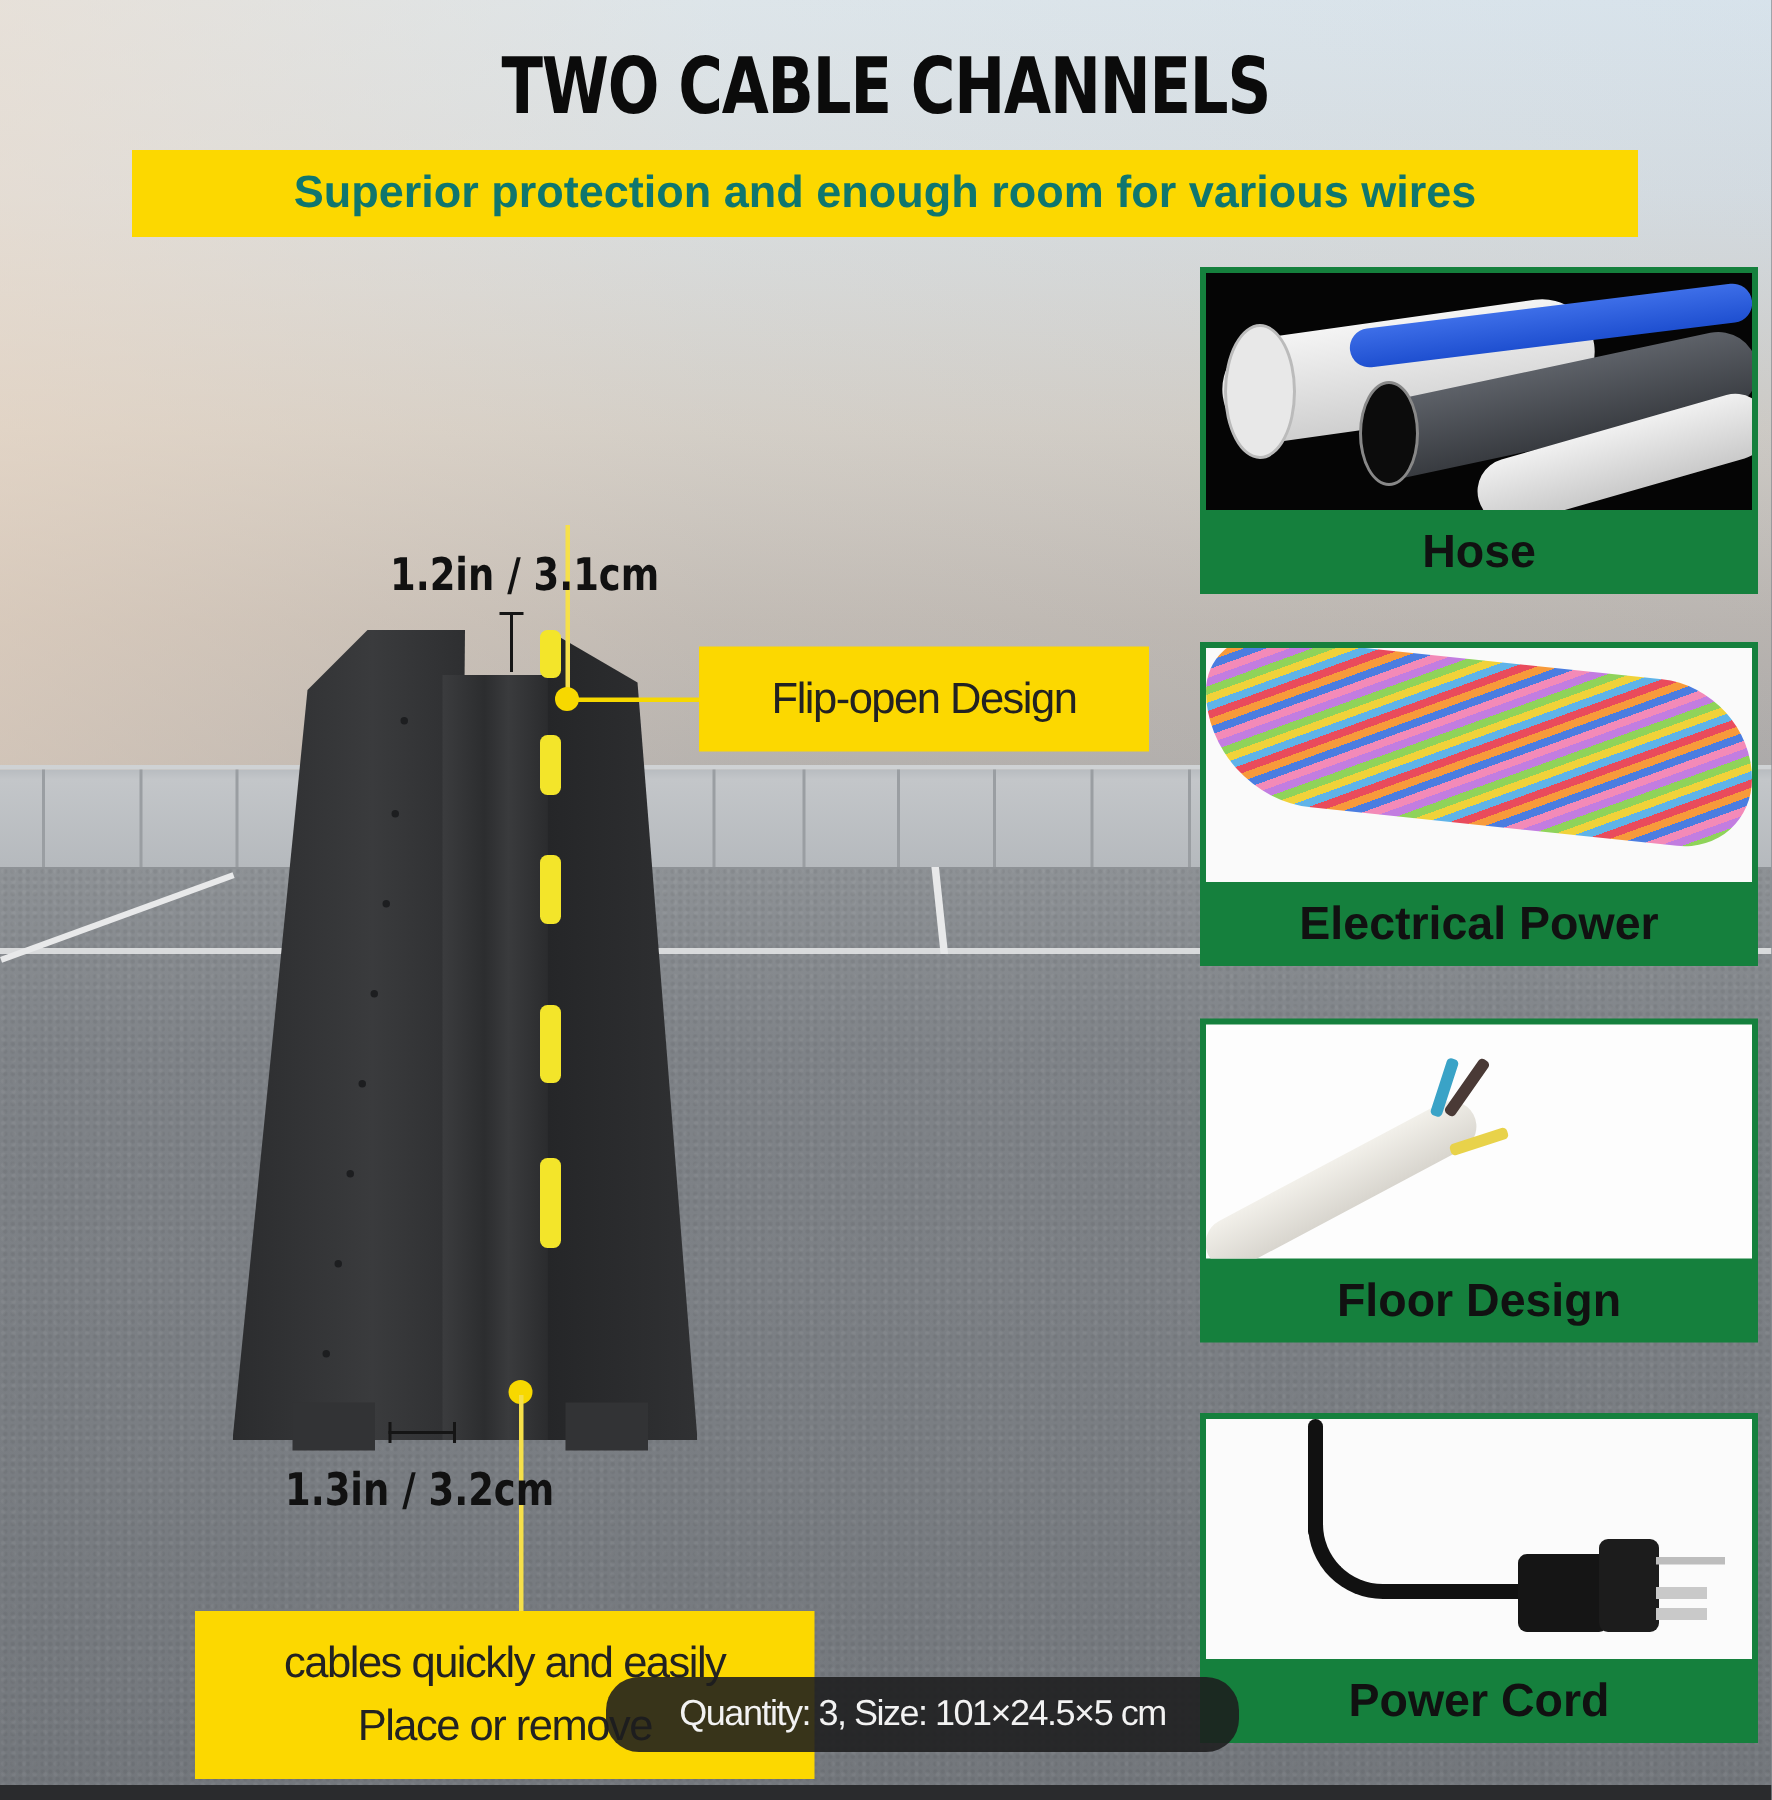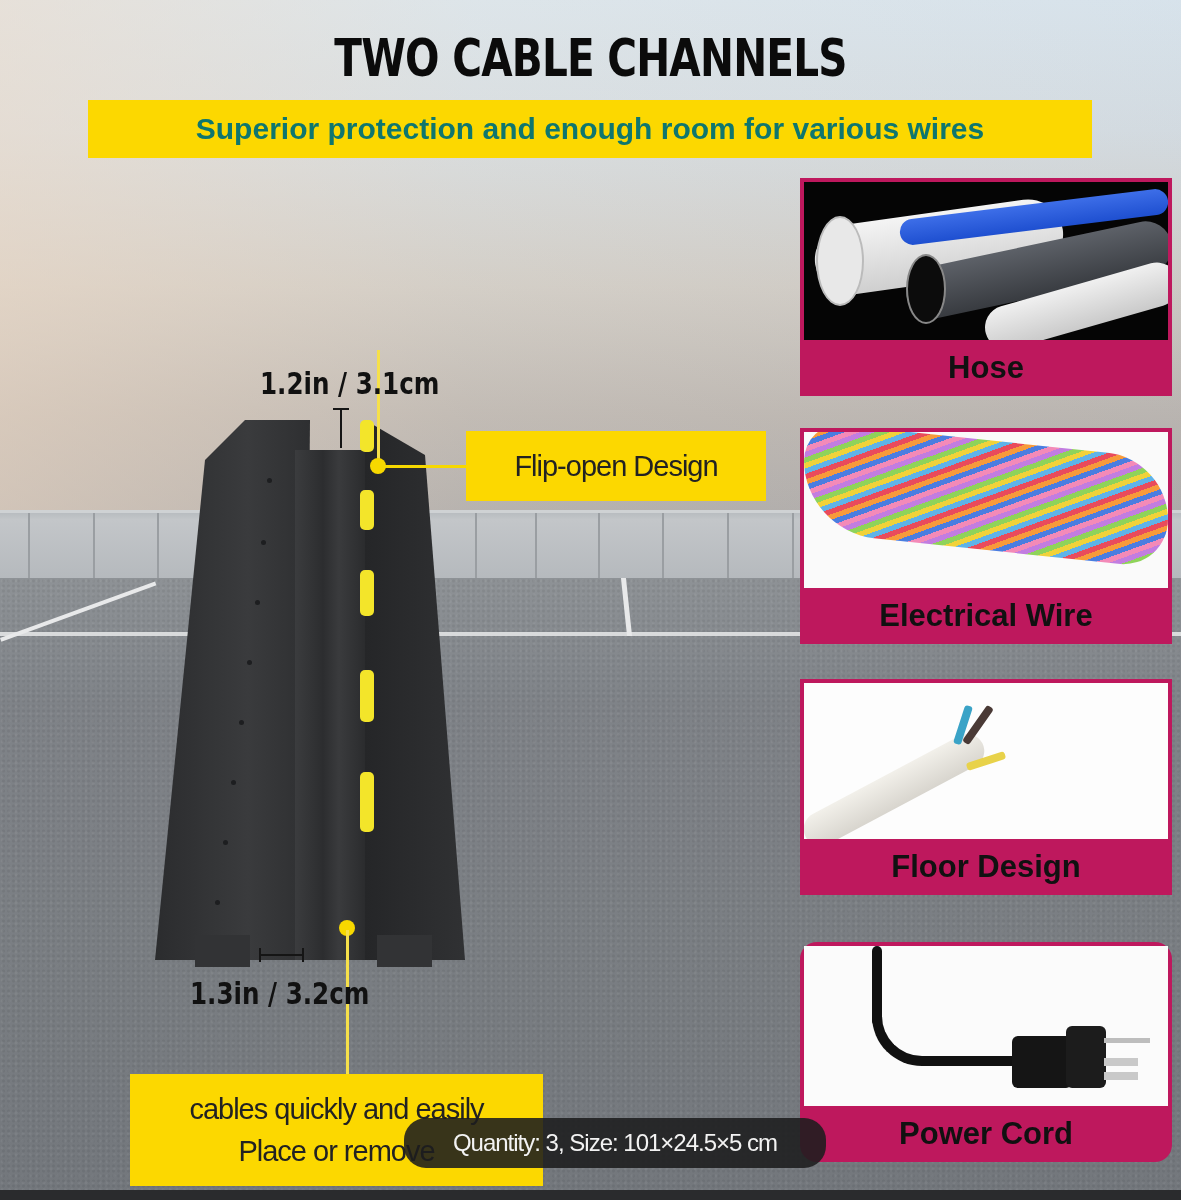--- a/index.html
+++ b/index.html
@@ -71,21 +71,21 @@
       position: absolute; font-family: "DejaVu Sans", sans-serif; font-weight: bold;
       font-size: 30px; color: #111; transform: scaleX(0.82); transform-origin: 0 50%;
       white-space: nowrap;
     }
     .callout {
       position: absolute; background: #fcd800; display: flex; align-items: center;
       justify-content: center; text-align: right; color: #222; font-size: 29px;
       letter-spacing: -1px; line-height: 1.45;
     }
 
-    .card { position: absolute; left: 800px; width: 372px; background: #be185d; padding: 4px 4px 0 4px; }
+    .card { position: absolute; left: 800px; width: 372px; background: #15803d; padding: 4px 4px 0 4px; }
     .card-img { width: 100%; position: relative; overflow: hidden; }
     .card-label { height: 56px; display: flex; align-items: center; justify-content: center; font-weight: bold; font-size: 31px; color: #111; }
 
     .tooltip {
       position: absolute; left: 404px; top: 1118px; width: 422px; height: 50px;
       background: rgba(28,28,30,0.88); border-radius: 22px; display: flex; align-items: center;
       justify-content: center; color: #f2f2f2; font-size: 24px; letter-spacing: -1px;
     }
   </style>
 </head>
@@ -172,34 +172,34 @@
     <div style="position:absolute;left:102px;top:72px;width:40px;height:70px;background:#0c0c0c;border-radius:50%;border:2px solid #888;"></div>
     <div style="position:absolute;left:178px;top:102px;width:200px;height:44px;background:linear-gradient(180deg,#f0f0f0,#cacaca);border-radius:22px;transform:rotate(-16deg);"></div>
   </div>
   <div class="card-label">Hose</div>
 </div>
 
 <div class="card" style="top:428px;">
   <div class="card-img" style="height:156px;background:#fafafa;">
     <div style="position:absolute;left:0;top:8px;width:364px;height:110px;background:repeating-linear-gradient(-25deg,#e94b5c 0 5px,#5fb3e8 5px 10px,#f0d23a 10px 15px,#8fd35a 15px 20px,#c27de0 20px 25px,#f38ab8 25px 30px,#4b7de0 30px 35px,#f79a3b 35px 40px);border-radius:40px 60px 50px 70px;transform:skewY(6deg);"></div>
   </div>
-  <div class="card-label">Electrical Wire</div>
+  <div class="card-label">Electrical Power</div>
 </div>
 
 <div class="card" style="top:679px;">
   <div class="card-img" style="height:156px;background:#fdfdfd;">
     <div style="position:absolute;left:-10px;top:90px;width:200px;height:34px;background:linear-gradient(180deg,#f2f0ea,#d8d5ce);border-radius:17px;transform:rotate(-28deg);"></div>
     <div style="position:absolute;left:155px;top:22px;width:8px;height:40px;background:#3aa3c7;transform:rotate(18deg);border-radius:3px;"></div>
     <div style="position:absolute;left:170px;top:20px;width:8px;height:44px;background:#4a3a36;transform:rotate(35deg);border-radius:3px;"></div>
     <div style="position:absolute;left:178px;top:58px;width:8px;height:40px;background:#e8d24a;transform:rotate(72deg);border-radius:3px;"></div>
   </div>
   <div class="card-label">Floor Design</div>
 </div>
 
-<div class="card" style="top:942px;border-radius:17px;">
+<div class="card" style="top:942px;">
   <div class="card-img" style="height:160px;background:#fbfbfb;">
     <div style="position:absolute;left:68px;top:0;width:10px;height:80px;background:#111;border-radius:5px;"></div>
     <div style="position:absolute;left:68px;top:70px;width:150px;height:50px;border-left:10px solid #111;border-bottom:10px solid #111;border-bottom-left-radius:60px;"></div>
     <div style="position:absolute;left:208px;top:90px;width:60px;height:52px;background:#151515;border-radius:6px;"></div>
     <div style="position:absolute;left:262px;top:80px;width:40px;height:62px;background:#1c1c1c;border-radius:6px;"></div>
     <div style="position:absolute;left:300px;top:92px;width:46px;height:5px;background:#bdbdbd;"></div>
     <div style="position:absolute;left:300px;top:112px;width:34px;height:8px;background:#c9c9c9;"></div>
     <div style="position:absolute;left:300px;top:126px;width:34px;height:8px;background:#c9c9c9;"></div>
   </div>
   <div class="card-label">Power Cord</div>

